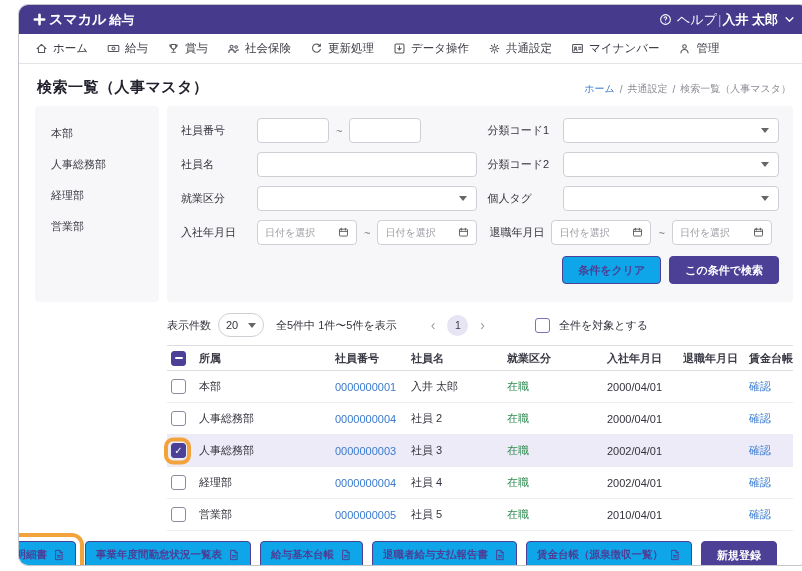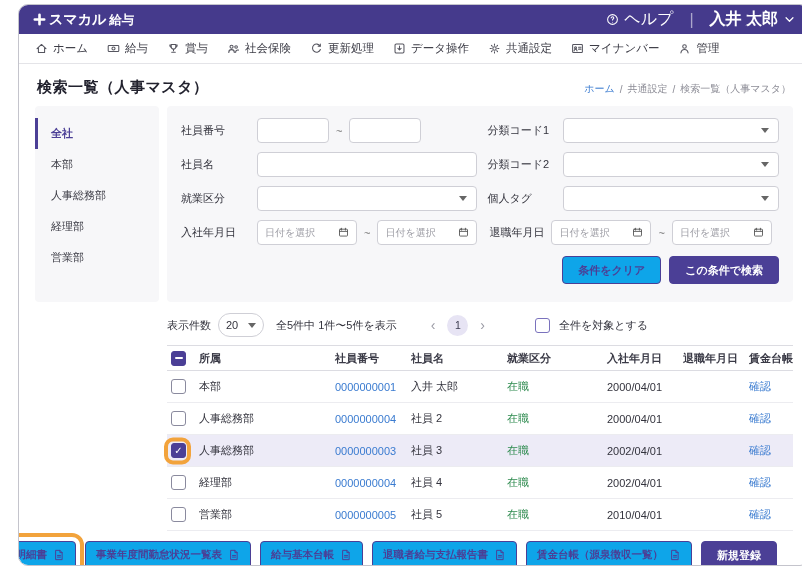--- a/index.html
+++ b/index.html
@@ -15,21 +15,21 @@
   *{box-sizing:border-box;margin:0;padding:0;font-family:"Liberation Sans","DejaVu Sans",sans-serif;}
   html,body{width:802px;height:571px;background:#fff;overflow:hidden;}
   .app{position:absolute;left:18px;top:4px;width:792px;height:562px;border:1px solid #c4c4cc;
        border-radius:10px;overflow:hidden;background:#fff;}
 
   
   .topbar{height:29px;background:var(--indigo);color:#fff;display:flex;align-items:center;padding:0 14px;}
   .logo{display:flex;align-items:center;gap:3px;font-size:14px;font-weight:bold;}
   .logo .icon{width:13px;height:13px;}
   .logo-product{font-weight:600;font-size:12.5px;margin-top:1px;}
-  .topbar-right{margin-left:auto;display:flex;align-items:center;gap:16px;font-size:16px;}
+  .topbar-right{margin-left:auto;display:flex;align-items:center;gap:1px;font-size:13px;}
   .help{display:flex;align-items:center;gap:5px;cursor:pointer;}
   .help .icon{width:13px;height:13px;}
   .company{font-weight:bold;}
   .tb-divider{opacity:.55;}
   .user{display:flex;align-items:center;gap:6px;font-weight:bold;cursor:pointer;}
   .user .icon{width:11px;height:11px;}
 
   
   .nav{height:30px;display:flex;align-items:center;gap:19px;padding:0 16px;border-bottom:1px solid #e4e4e8;
        font-size:11.5px;color:#3c3c46;background:#fff;}
@@ -257,21 +257,20 @@
         <span class="crumb">検索一覧（人事マスタ）</span>
 
     </div>
   </div>
 
   <div class="content">
     <div class="content-top">
 
       <div class="sidebar">
 
-          <div class="side-item selected">全社</div>
 
           <div class="side-item">本部</div>
 
           <div class="side-item">人事総務部</div>
 
           <div class="side-item">経理部</div>
 
           <div class="side-item">営業部</div>
 
       </div>

